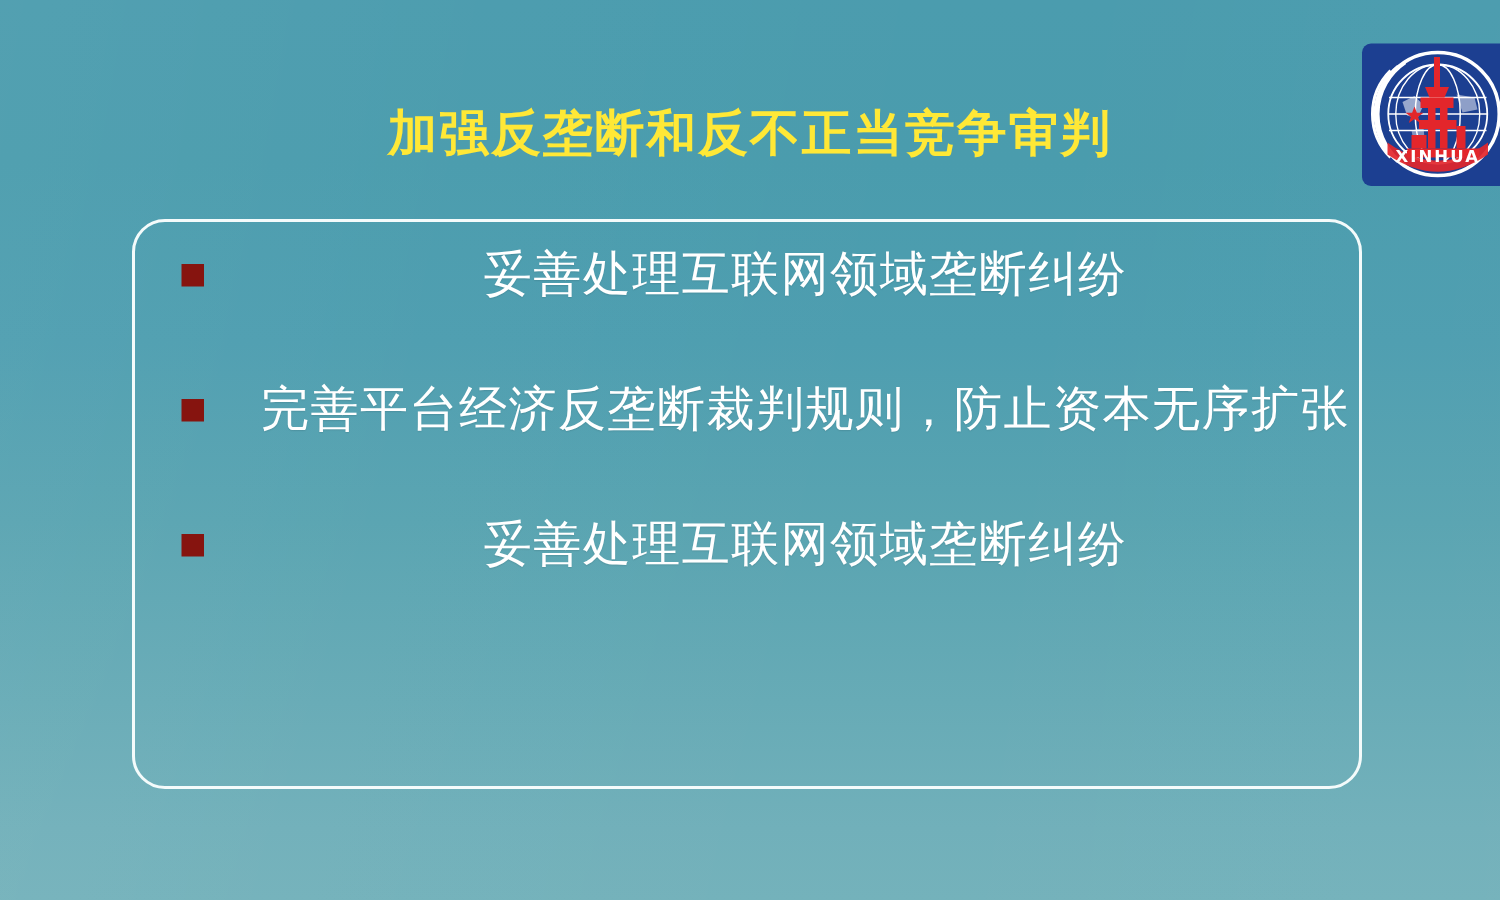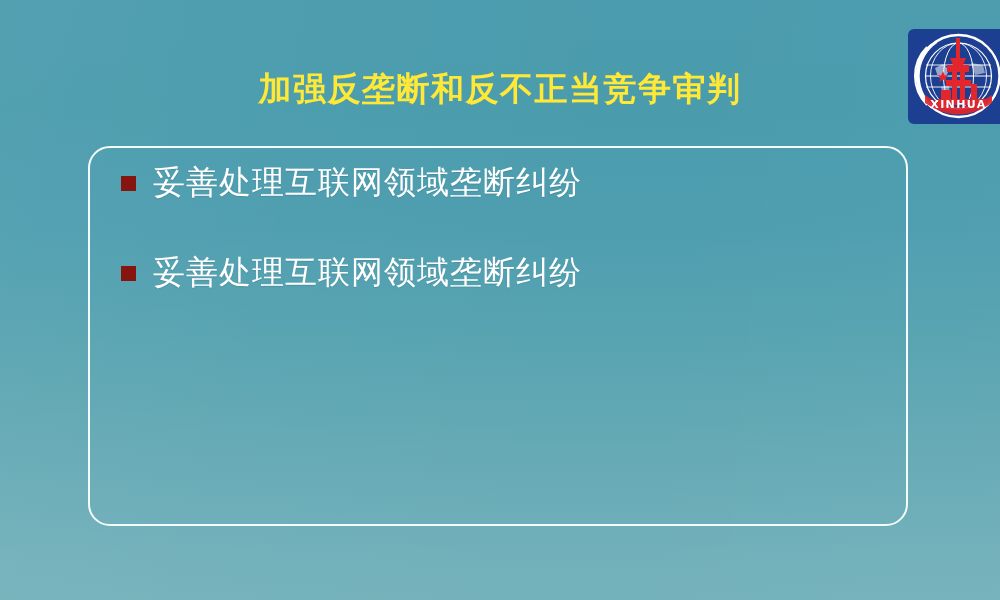--- a/index.html
+++ b/index.html
@@ -88,20 +88,21 @@
     left: 121px;
     top: 160px;
     width: 800px;
     z-index: 5;
   }
 
   .bullet-row {
     display: flex;
     align-items: flex-start;
     height: 90px;
+    text-align: center;
   }
 
   .bullet-marker {
     flex: 0 0 auto;
     width: 15px;
     height: 15px;
     background: #86140f;
     margin-top: 16px;
     margin-right: 17px;
   }
@@ -167,20 +168,24 @@
 
   <div class="content-box"></div>
 
   <div class="bullet-list">
 
     <div class="bullet-row">
       <span class="bullet-marker"></span>
       <span class="bullet-text">妥善处理互联网领域垄断纠纷</span>
     </div>
 
+    <div class="bullet-row">
+      <span class="bullet-marker"></span>
+      <span class="bullet-text">完善平台经济反垄断裁判规则，防止资本无序扩张</span>
+    </div>
 
     <div class="bullet-row">
       <span class="bullet-marker"></span>
       <span class="bullet-text">妥善处理互联网领域垄断纠纷</span>
     </div>
 
 
   </div>
 
 </div>

